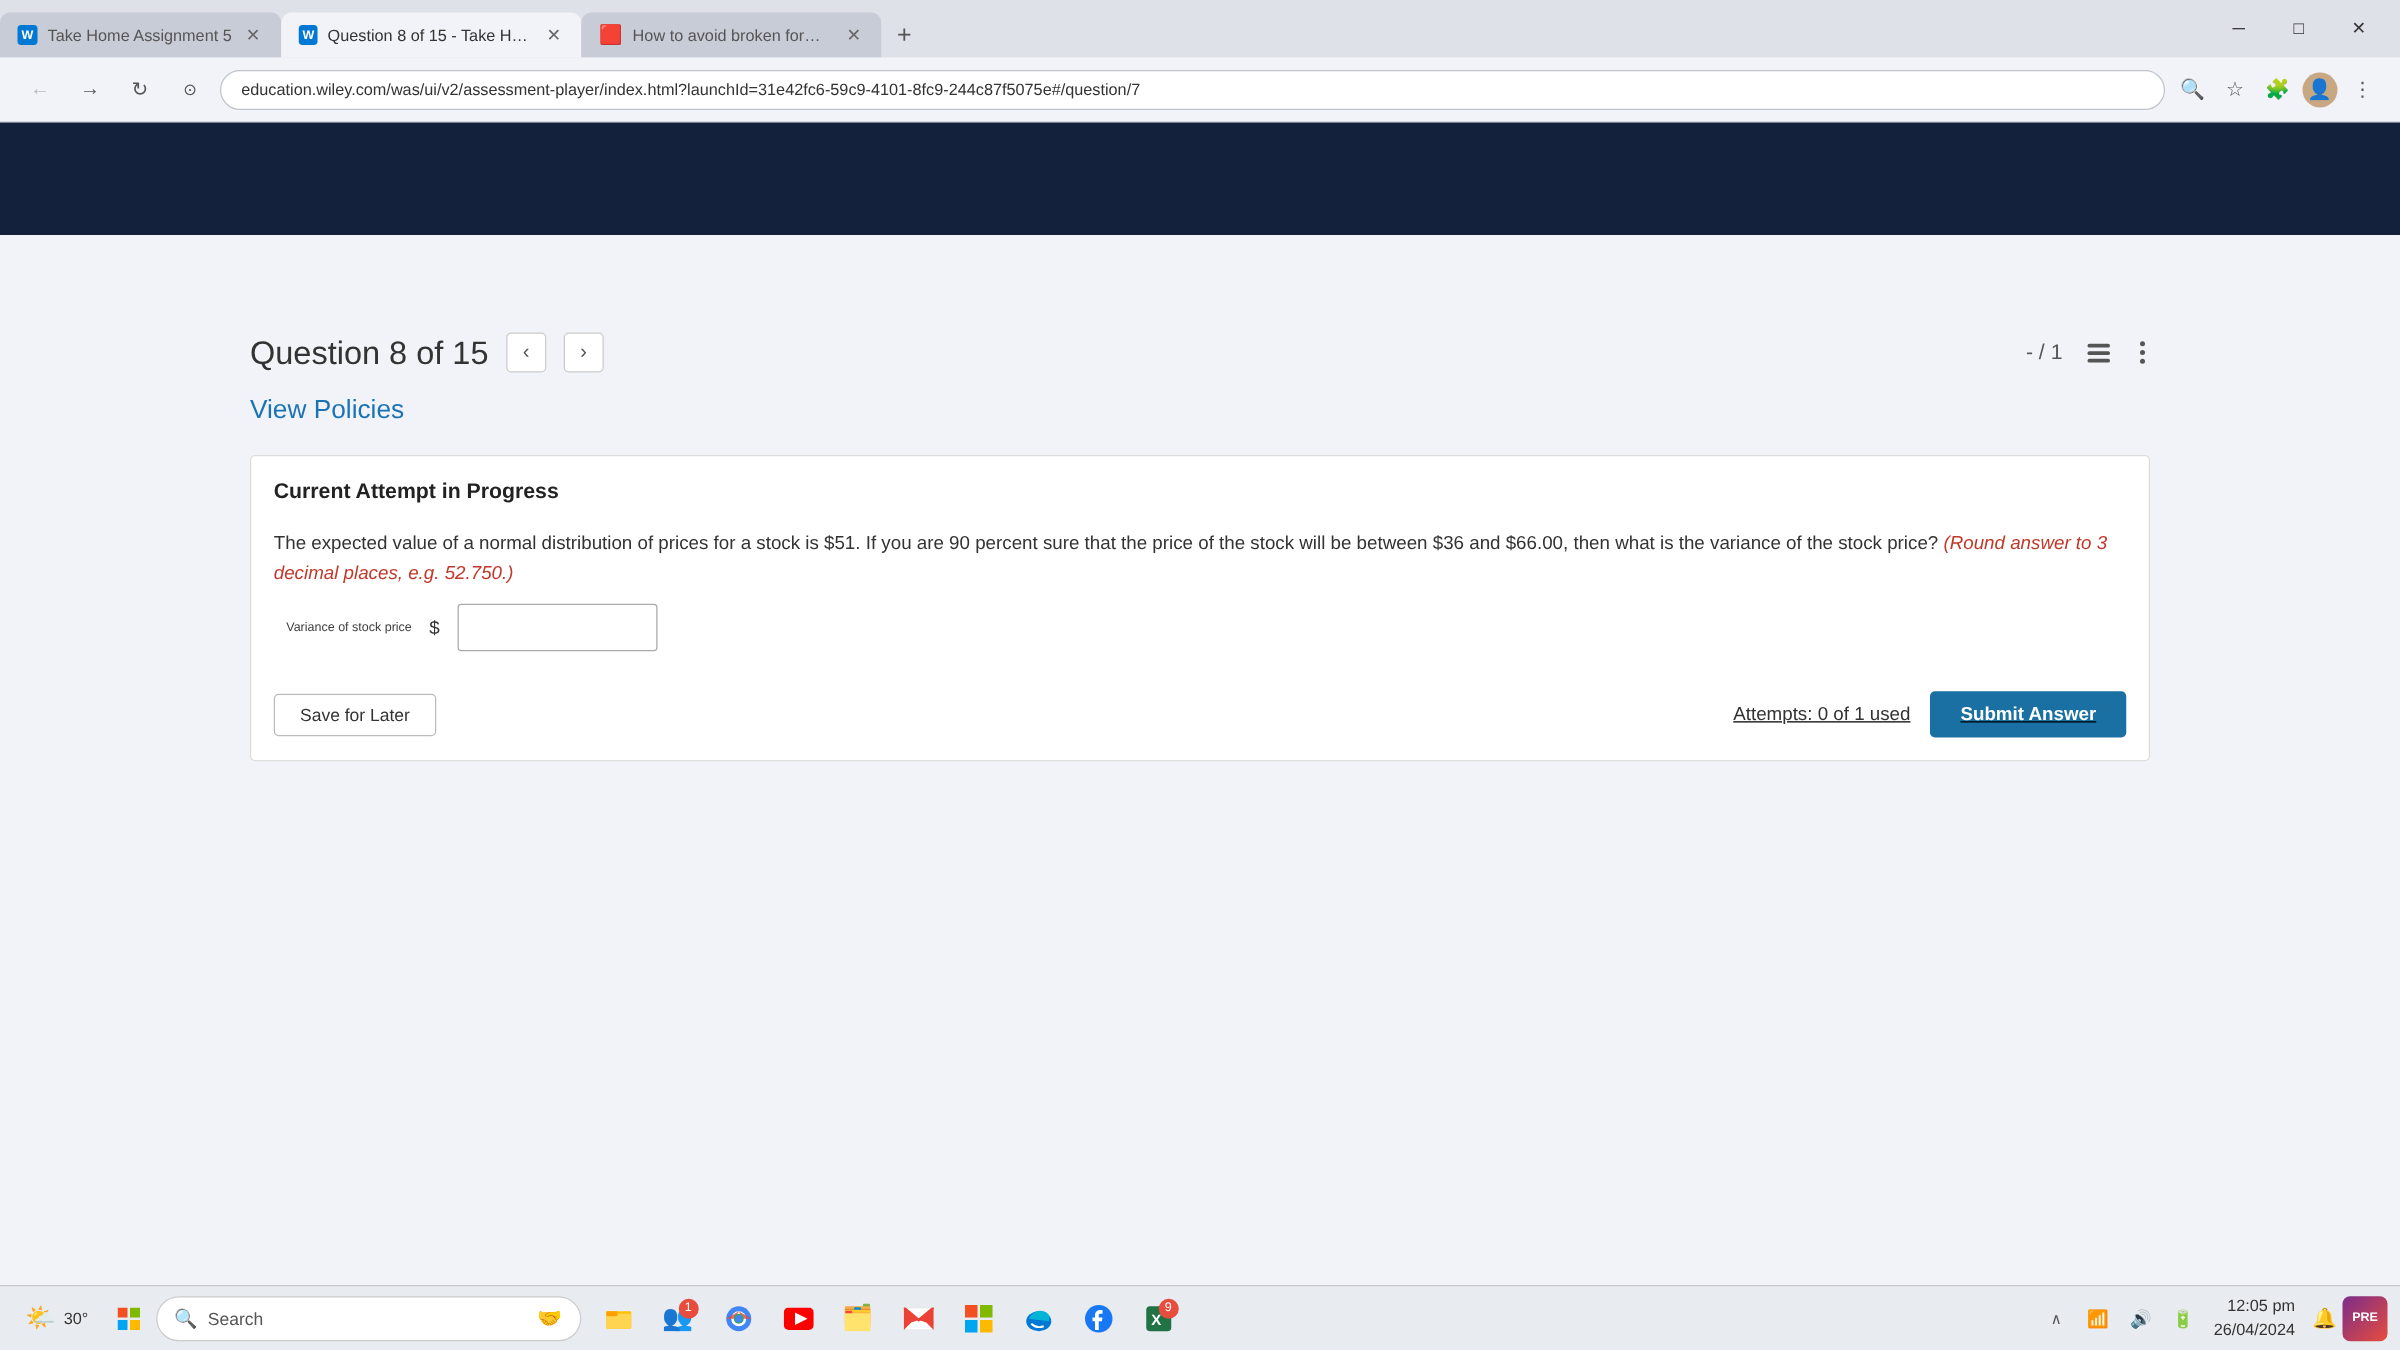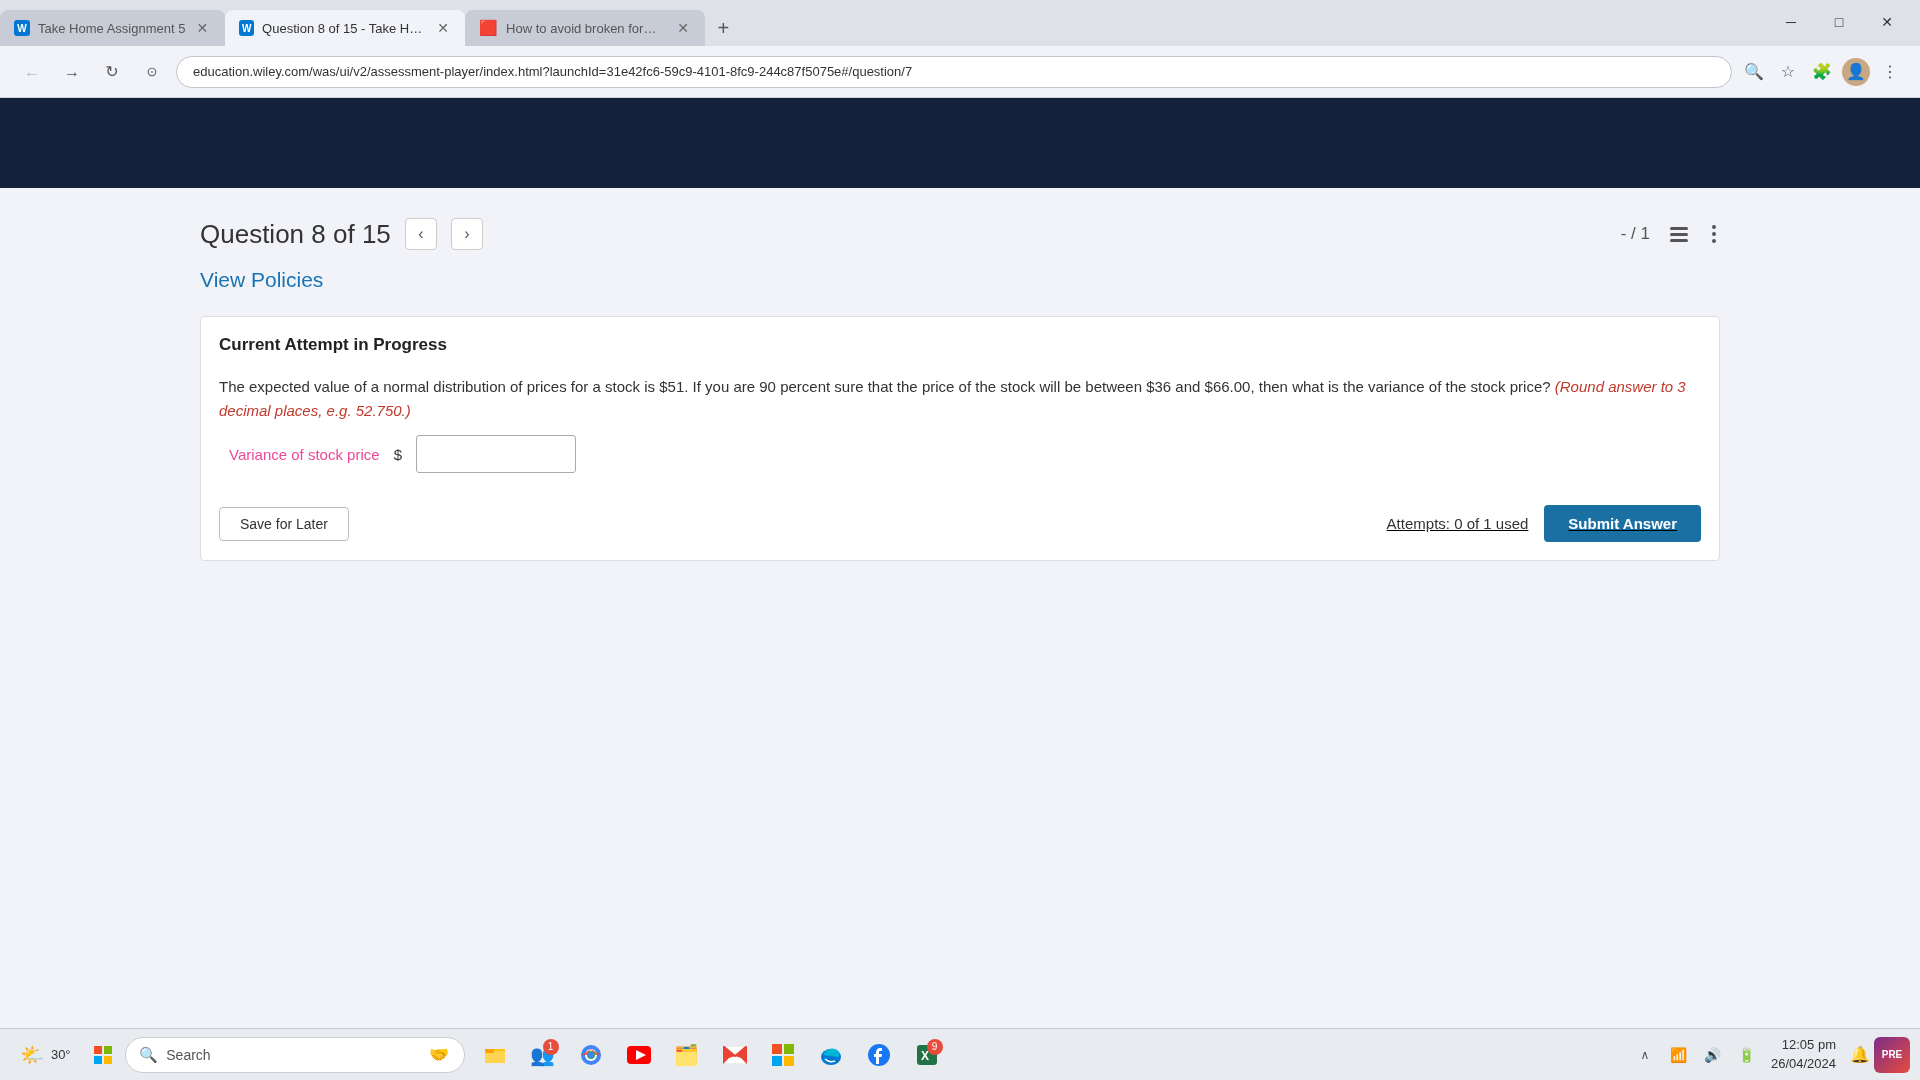--- a/index.html
+++ b/index.html
@@ -26,35 +26,35 @@
     .address-bar-icons { display: flex; gap: 6px; align-items: center; }
     .addr-icon { width: 28px; height: 28px; display: flex; align-items: center; justify-content: center; border-radius: 50%; cursor: pointer; color: #555; font-size: 16px; }
 
     
     .page-header { background: #14213d; height: 90px; width: 100%; }
 
     
     .page-content { background: #f1f3f8; flex: 1; padding: 30px 200px; overflow-y: auto; }
 
     
-    .question-header { display: flex; align-items: center; justify-content: space-between; margin-bottom: 18px; }
+    .question-header { display: flex; align-items: center; justify-content: space-between; margin-bottom: 18px; margin-top: 48px; }
     .question-title { font-size: 26px; color: #333; font-weight: 400; display: flex; align-items: center; gap: 14px; }
     .nav-arrow { width: 32px; height: 32px; display: flex; align-items: center; justify-content: center; border: 1px solid #ccc; border-radius: 4px; cursor: pointer; background: white; font-size: 16px; color: #555; }
     .question-header-right { display: flex; align-items: center; gap: 16px; font-size: 18px; color: #555; }
     .view-policies { color: #1a73b5; font-size: 21px; cursor: pointer; text-decoration: none; display: block; margin-bottom: 24px; }
 
     
     .attempt-section { background: white; border: 1px solid #ddd; border-radius: 4px; padding: 18px; margin-bottom: 30px; }
     .attempt-title { font-size: 17px; font-weight: 700; color: #222; margin-bottom: 20px; }
     .question-text { font-size: 15px; color: #333; line-height: 1.6; margin-bottom: 12px; }
     .question-highlight { color: #c0392b; font-style: italic; }
 
     
     .input-row { display: flex; align-items: center; gap: 14px; margin-bottom: 32px; padding-left: 10px; }
-    .input-label { font-size: 15px; color: #ec4899; }
+    .input-label { font-size: 10px; color: #404040; }
     .dollar-sign { font-size: 15px; color: #333; }
     .answer-input { width: 160px; height: 38px; border: 1px solid #aaa; border-radius: 3px; padding: 0 10px; font-size: 15px; background: white; outline: none; }
 
     
     .footer-row { display: flex; align-items: center; justify-content: space-between; }
     .save-later-btn { padding: 8px 20px; border: 1px solid #bbb; background: white; border-radius: 4px; font-size: 14px; color: #333; cursor: pointer; }
     .footer-right { display: flex; align-items: center; gap: 16px; text-decoration: underline; }
     .attempts-text { font-size: 15px; color: #333; }
     .submit-btn { padding: 10px 24px; background: #1a6fa3; color: white; border: none; border-radius: 4px; font-size: 15px; font-weight: 600; cursor: pointer; }
 

